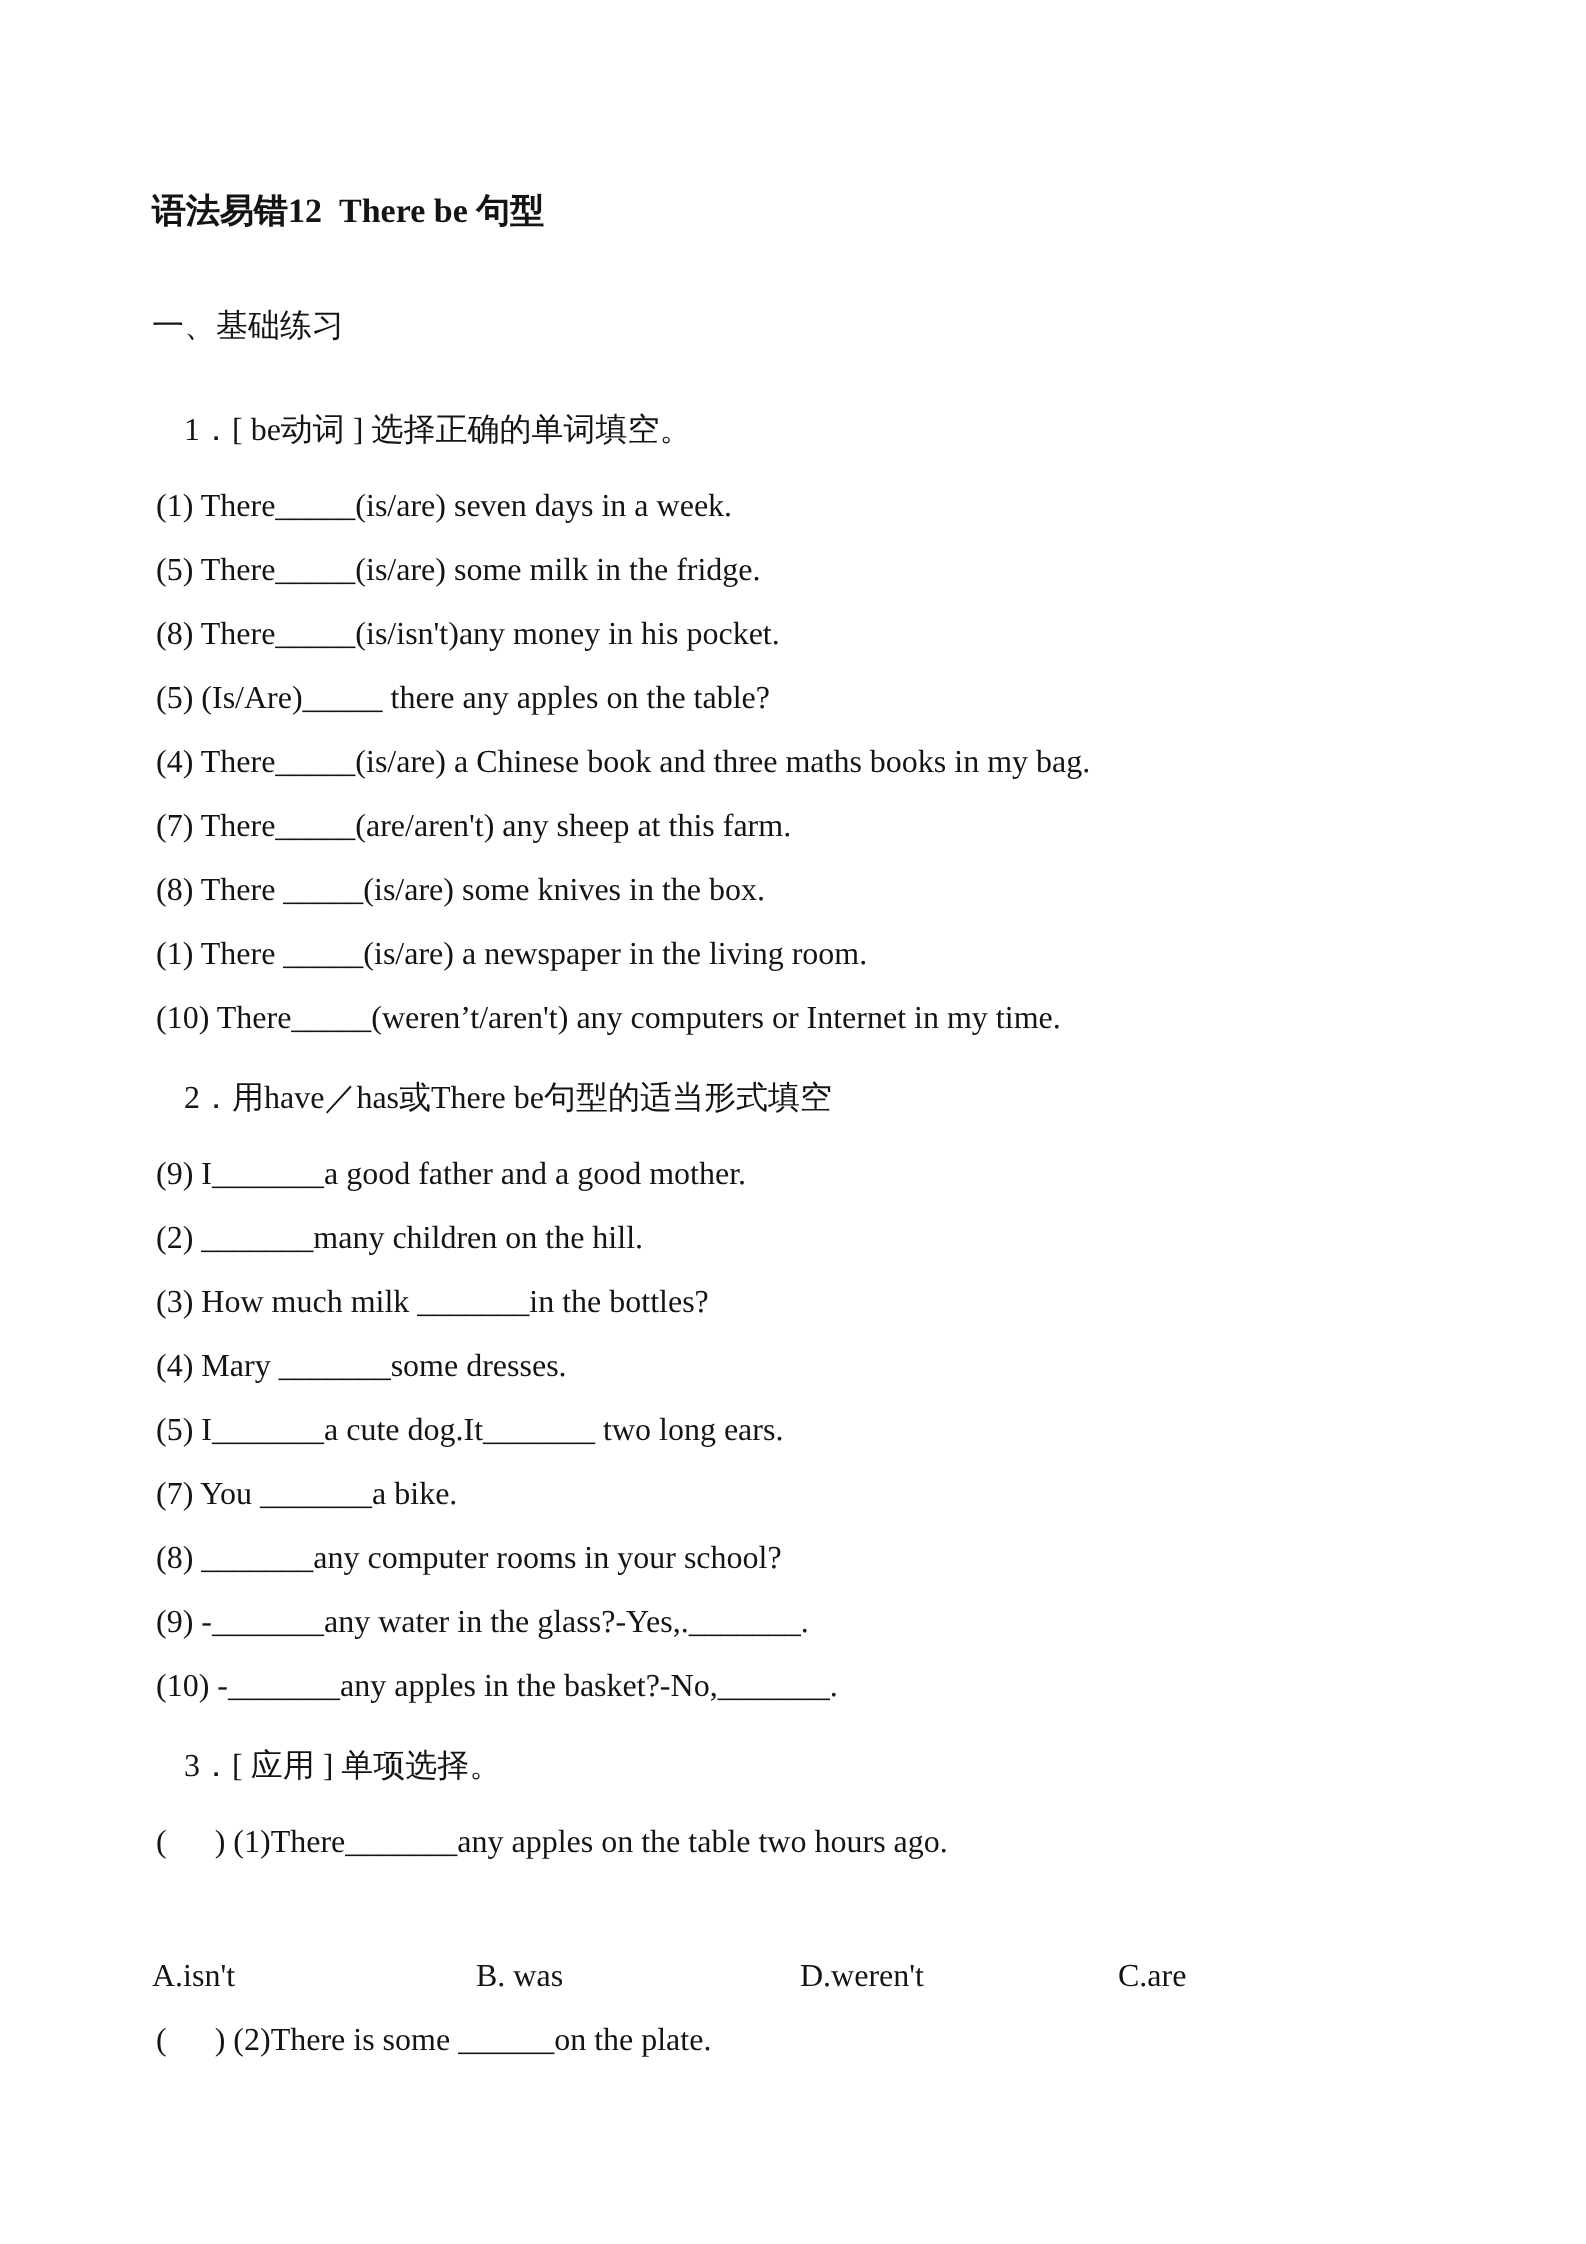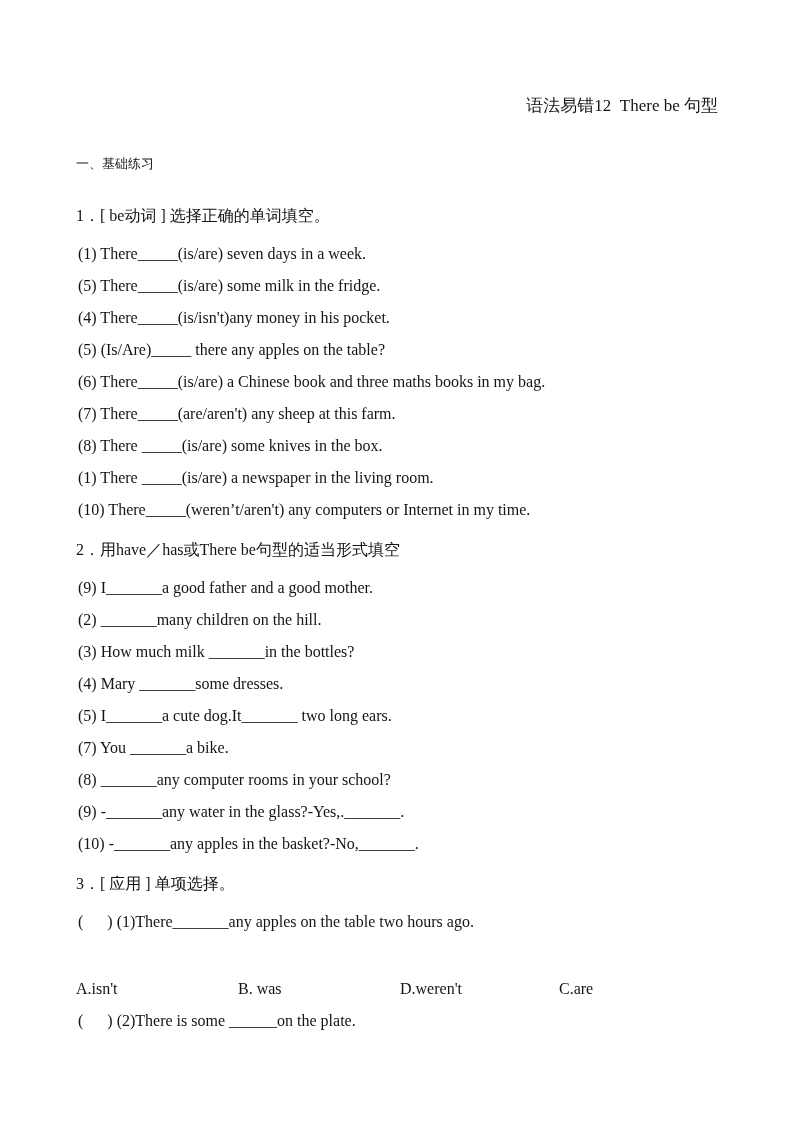--- a/index.html
+++ b/index.html
@@ -17,34 +17,34 @@
   .page {
     box-sizing: border-box;
     width: 793px;
     height: 1122px;
     padding: 0 75px 0 76px;
     background: #ffffff;
   }
   .doc-title {
     margin: 96px 0 0 0;
     font-size: 17px;
-    font-weight: 400;
+    font-weight: 700;
     line-height: 20px;
-    text-align: right;
+    text-align: left;
     white-space: pre-wrap;
   }
   .sec-heading {
     margin: 37px 0 30px 0;
-    font-size: 13px;
+    font-size: 16px;
     font-weight: 400;
     line-height: 22px;
     white-space: pre-wrap;
   }
   .ex-heading {
-    margin: 14px 0 12px 0;
+    margin: 14px 0 12px 16px;
     font-size: 16px;
     font-weight: 400;
     line-height: 22px;
     white-space: pre-wrap;
   }
   p.item {
     margin: 2px;
     font-size: 16px;
     line-height: 30px;
     white-space: pre-wrap;
@@ -67,23 +67,23 @@
 <div class="page">
 
   <h1 class="doc-title">语法易错12  There be 句型</h1>
 
   <h2 class="sec-heading">一、基础练习</h2>
 
   <section>
     <h3 class="ex-heading">1．[ be动词 ] 选择正确的单词填空。</h3>
     <p class="item">(1) There_____(is/are) seven days in a week.</p>
     <p class="item">(5) There_____(is/are) some milk in the fridge.</p>
-    <p class="item">(4) There_____(is/isn't)any money in his pocket.</p>
+    <p class="item">(8) There_____(is/isn't)any money in his pocket.</p>
     <p class="item">(5) (Is/Are)_____ there any apples on the table?</p>
-    <p class="item">(6) There_____(is/are) a Chinese book and three maths books in my bag.</p>
+    <p class="item">(4) There_____(is/are) a Chinese book and three maths books in my bag.</p>
     <p class="item">(7) There_____(are/aren't) any sheep at this farm.</p>
     <p class="item">(8) There _____(is/are) some knives in the box.</p>
     <p class="item">(1) There _____(is/are) a newspaper in the living room.</p>
     <p class="item">(10) There_____(weren’t/aren't) any computers or Internet in my time.</p>
   </section>
 
   <section>
     <h3 class="ex-heading">2．用have／has或There be句型的适当形式填空</h3>
     <p class="item">(9) I_______a good father and a good mother.</p>
     <p class="item">(2) _______many children on the hill.</p>

